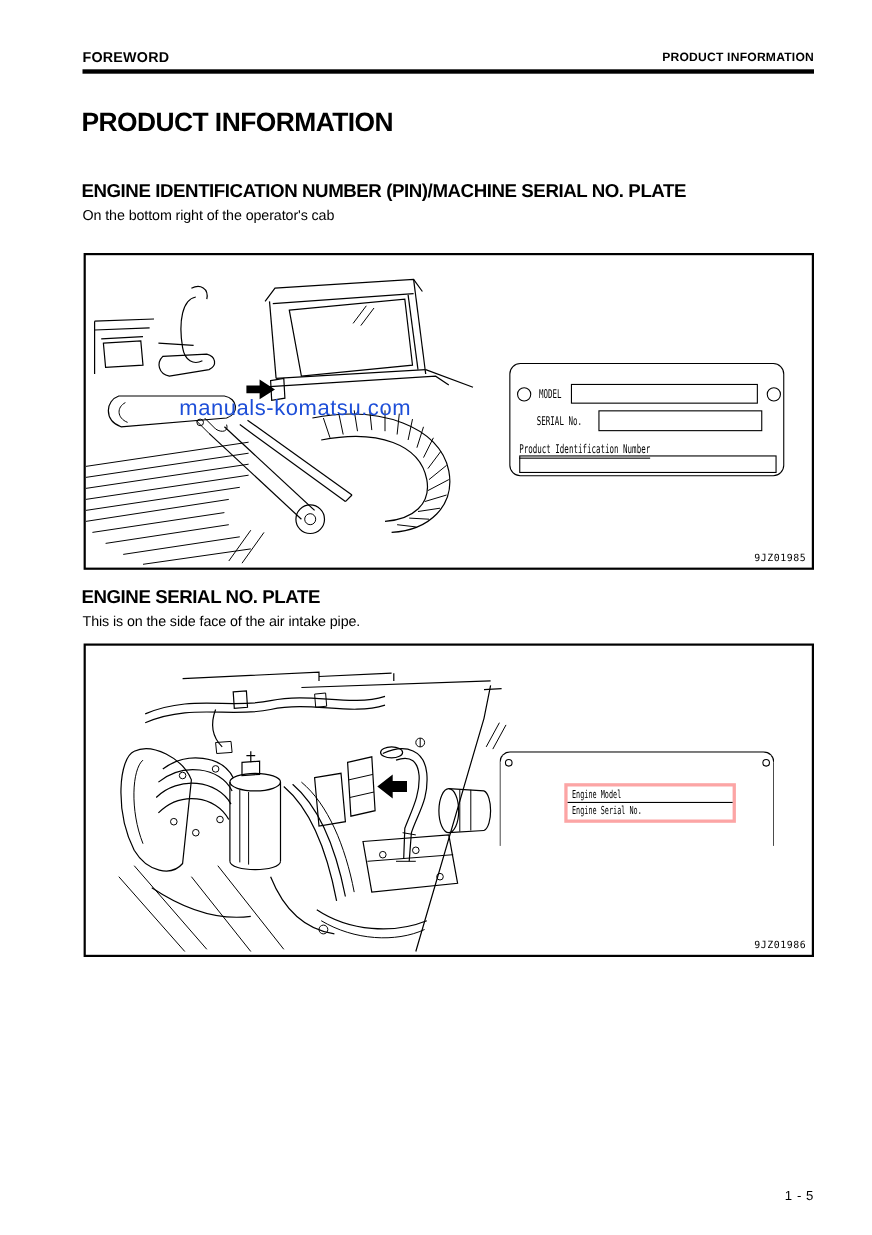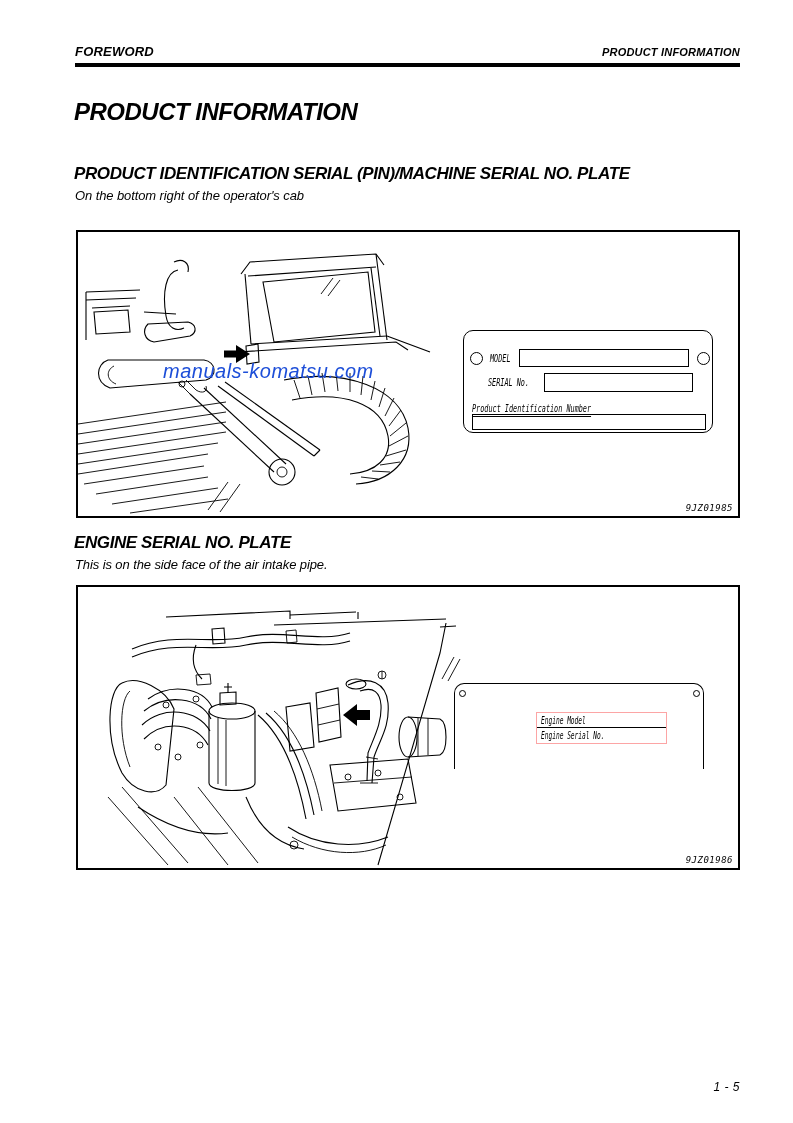--- a/index.html
+++ b/index.html
@@ -2,21 +2,21 @@
 <html><head>
 <meta charset="utf-8">
 <style>
   * { margin:0; padding:0; box-sizing:border-box; }
   html,body { background:#e8e8e8; }
   .page {
     position:relative; width:793px; height:1123px; margin:0 auto;
     background:#ffffff; overflow:hidden;
     font-family:"Liberation Sans", sans-serif; color:#000;
   }
-  .abs { position:absolute;font-style:italic; }
+  .abs { position:absolute; }
   .hdr-left  { left:75px; top:44px; font-size:13px; font-weight:bold; letter-spacing:.2px; }
   .hdr-right { right:53px; top:46px; font-size:11px; font-weight:bold; letter-spacing:.2px; }
   .hdr-rule  { left:75px; top:63px; width:665px; height:4px; background:#000; }
   .doc-title { left:74px; top:98px; font-size:24px; font-weight:bold; letter-spacing:-.5px; }
   .body-text { font-size:13px; letter-spacing:-.1px; }
   .sec-head  { font-size:17px; font-weight:bold; letter-spacing:-.4px; }
   .figure {
     border:2px solid #000; background:#fff; overflow:hidden;
   }
   .fig-svg { position:absolute; left:0; top:0; }
@@ -41,42 +41,42 @@
   .p1-label { position:absolute; font-size:11px; }
   .p1-box { position:absolute; border:1.5px solid #000; }
   .pin-label { border-bottom:1.2px solid #000; padding-bottom:1px; }
   
   .plate2 {
     position:absolute; left:376px; top:96px; width:250px; height:86px;
     border-top:1.5px solid #000; border-left:1.5px solid #000; border-right:1.5px solid #000;
     border-radius:10px 10px 0 0;
   }
   .p2-table {
-    position:absolute; left:81px; top:28px; width:131px;
-    border:1px solid #fca5a5;
+    position:absolute; left:58px; top:28px; width:156px;
+    border:3px solid #fca5a5;
   }
   .p2-row { height:15px; border-bottom:1px solid #000; display:flex; align-items:center; padding-left:4px; font-size:10px; }
   .p2-row:last-child { border-bottom:none; }
   .pagenum { right:53px; top:1080px; font-size:12px; letter-spacing:.5px; }
   svg path, svg line, svg circle, svg ellipse, svg polyline { fill:none; stroke:#000; stroke-width:1.1; }
   svg .fill { fill:#000; stroke:none; }
   svg .thin { stroke-width:.9; }
 </style>
 </head>
 <body>
 
 <div class="page">
 
   <div class="abs hdr-left">FOREWORD</div>
   <div class="abs hdr-right">PRODUCT INFORMATION</div>
   <div class="abs hdr-rule"></div>
 
   <div class="abs doc-title">PRODUCT INFORMATION</div>
 
-  <div class="abs sec-head" style="left:74px; top:164px;">PRODUCT IDENTIFICATION SERIAL (PIN)/MACHINE SERIAL NO. PLATE</div>
+  <div class="abs sec-head" style="left:74px; top:164px;">ENGINE IDENTIFICATION NUMBER (PIN)/MACHINE SERIAL NO. PLATE</div>
   <div class="abs body-text" style="left:75px; top:188px;">On the bottom right of the operator's cab</div>
 
   <div class="abs figure" style="left:76px; top:230px; width:664px; height:288px;">
 
     <svg class="fig-svg" width="660" height="284" viewBox="0 0 660 284">
 
       <path d="M163 42 L172 30 L298 22 L306 33"></path>
       <path d="M170 44 L298 35"></path>
       <path d="M298 22 L309 108"></path>
       <path d="M293 36 L302 104"></path>

